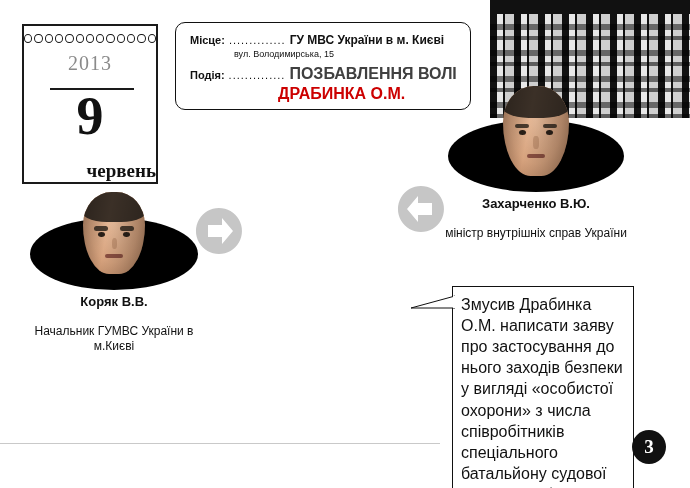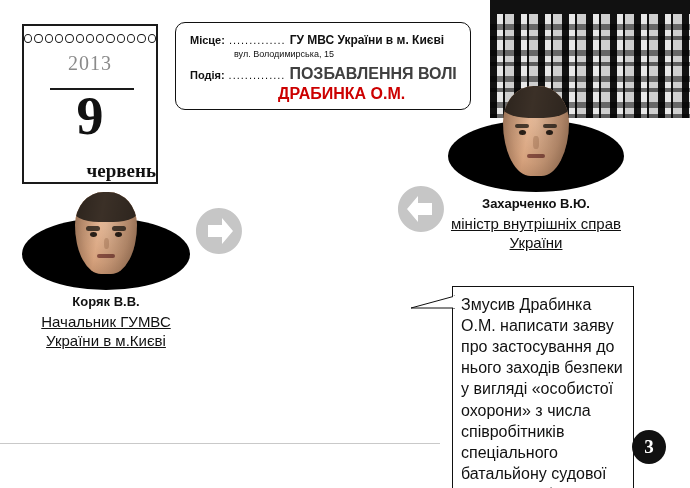--- a/index.html
+++ b/index.html
@@ -249,29 +249,28 @@
     background: linear-gradient(100deg, rgba(0,0,0,0.28) 0%, rgba(0,0,0,0) 40%, rgba(0,0,0,0.30) 100%);
   }
   .p-name {
     font-size: 13px;
     font-weight: bold;
     color: #111;
     margin-top: 4px;
     line-height: 1.25;
   }
   .p-role {
-    font-size: 15px;
+    font-size: 12px;
     color: #111;
     line-height: 1.22;
-    margin-top: 3px;
-    text-decoration: underline;
-  }
-
-  
-  #p-koryak { left: 16px; top: 218px; width: 180px; }
+    margin-top: 14px;
+  }
+
+  
+  #p-koryak { left: 24px; top: 218px; width: 180px; }
   #p-koryak .oval { width: 168px; height: 72px; }
   #p-koryak .face { width: 62px; height: 82px; bottom: 16px; }
 
   #p-drabinko { left: 236px; top: 192px; width: 180px; }
   #p-drabinko .oval { width: 168px; height: 72px; }
   #p-drabinko .face { width: 70px; height: 92px; bottom: 14px; }
 
   #p-zakharchenko { left: 441px; top: 120px; width: 190px; }
   #p-zakharchenko .oval { width: 176px; height: 72px; }
   #p-zakharchenko .face { width: 66px; height: 90px; bottom: 16px; }

